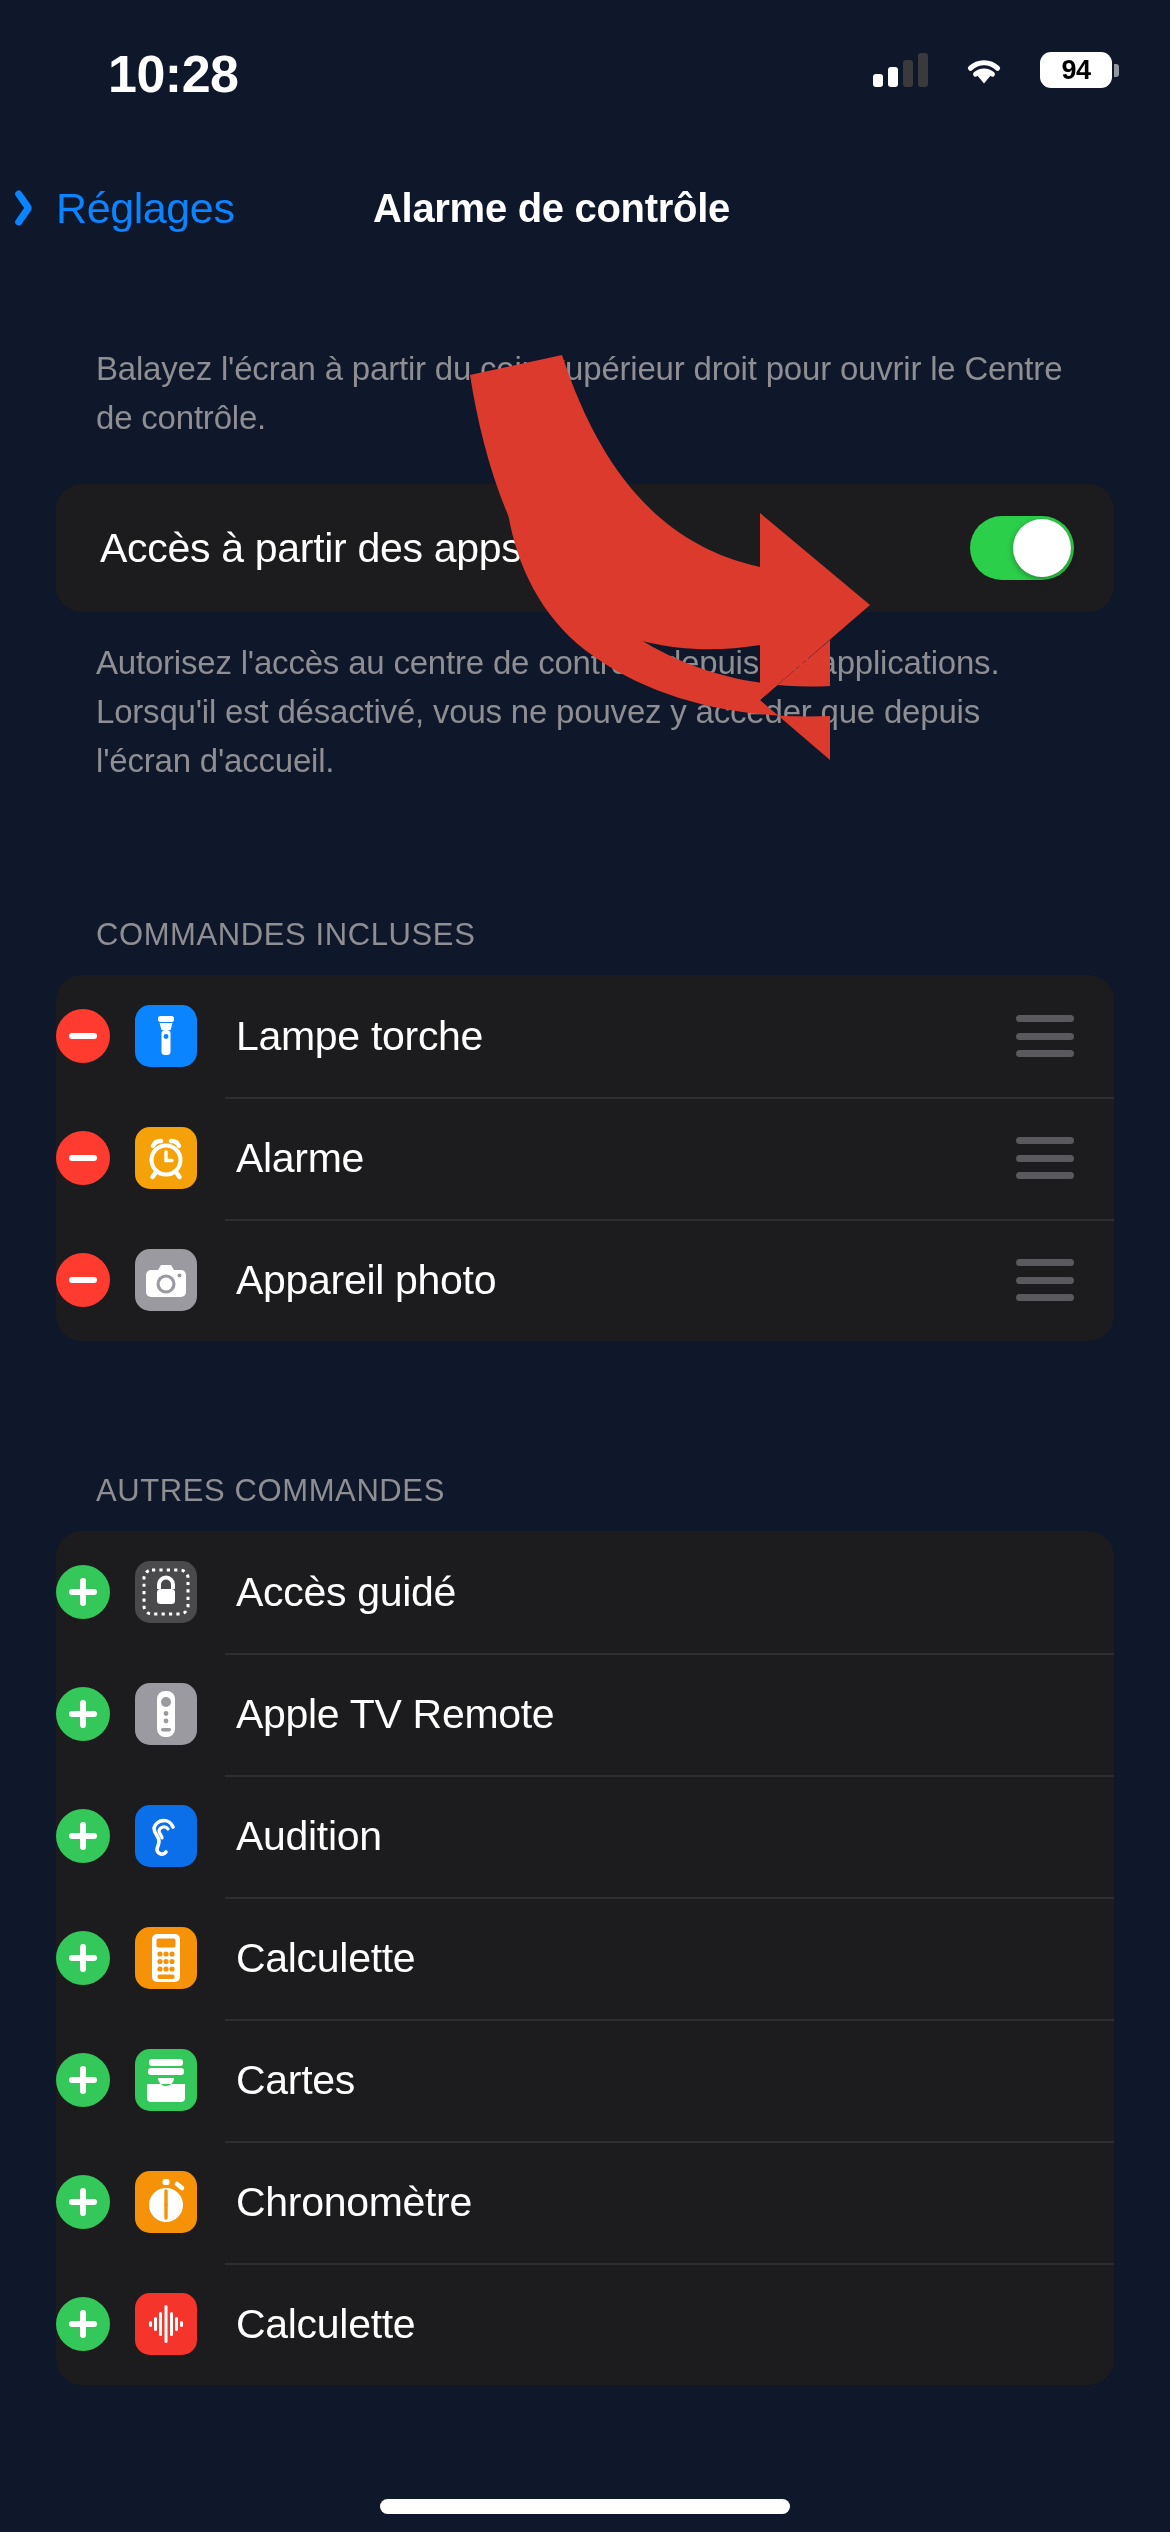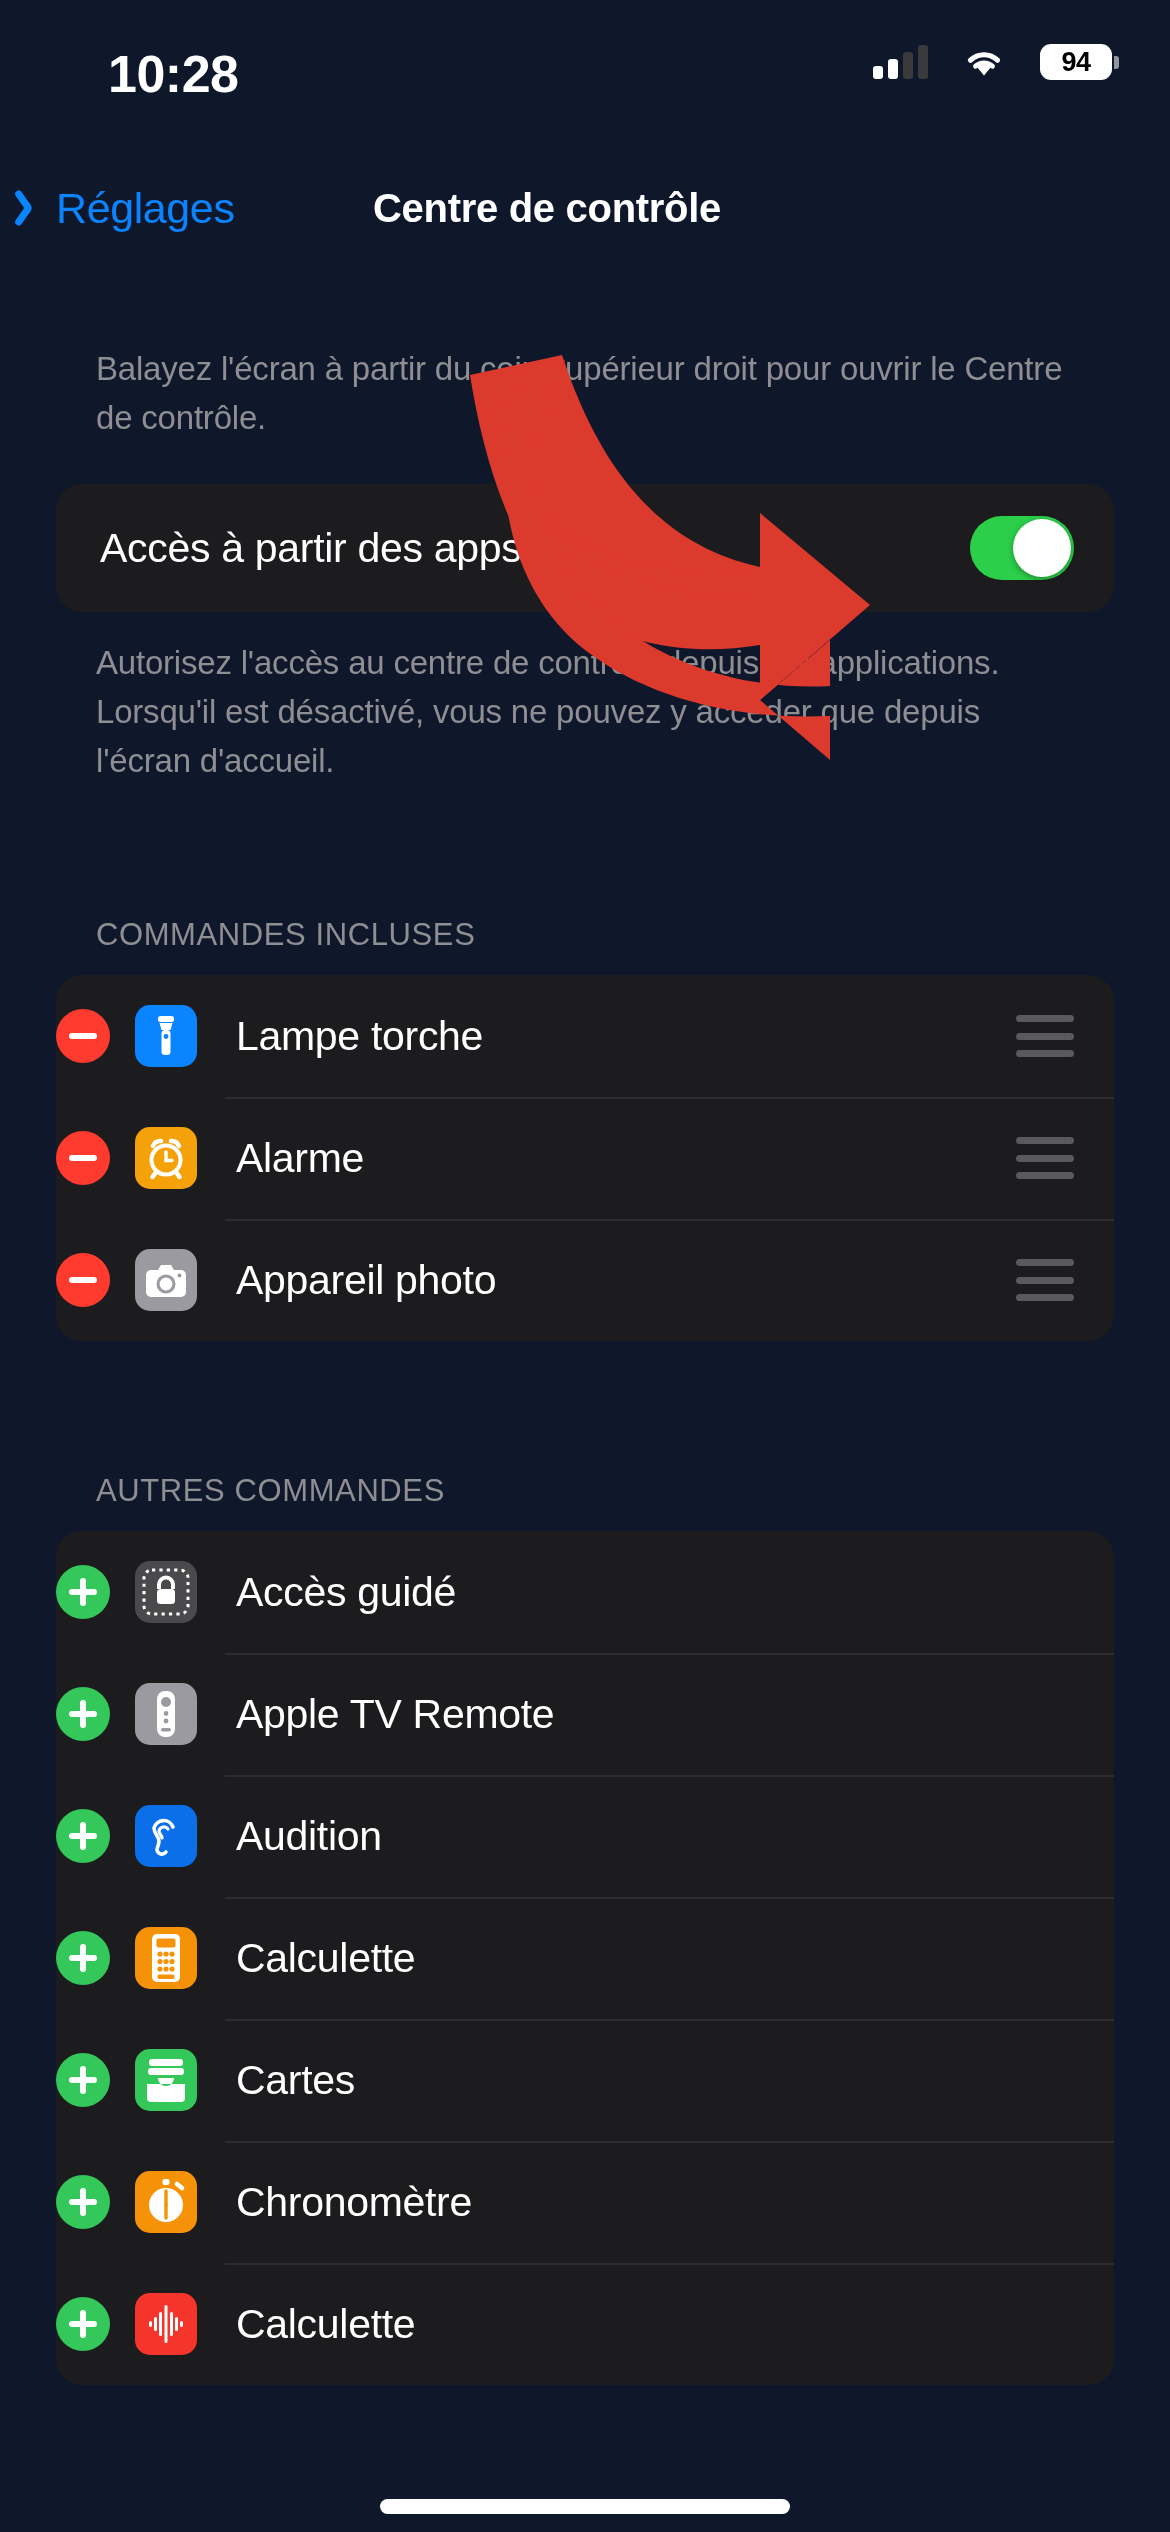--- a/index.html
+++ b/index.html
@@ -16,21 +16,21 @@
     position:absolute; top:0; left:0; width:1170px; height:140px;
     display:flex; align-items:center; justify-content:space-between;
     padding:0 62px 0 0;
   }
   .sb-time {
     position:absolute; left:108px; top:44px;
     font-size:52px; font-weight:bold; color:#fff;
     letter-spacing:-0.5px;
   }
   .sb-right {
-    position:absolute; right:58px; top:44px;
+    position:absolute; right:58px; top:52px;
     display:flex; align-items:center; gap:35px;
   }
   .signal { display:flex; align-items:flex-end; gap:5px; height:34px; }
   .signal i { display:block; width:10px; border-radius:3px; background:#fff; }
   .signal i.b1 { height:13px; }
   .signal i.b2 { height:20px; }
   .signal i.b3 { height:27px; background:#3a3a3c; }
   .signal i.b4 { height:34px; background:#3a3a3c; }
   .wifi { width:42px; height:32px; position:relative; }
   .battery {
@@ -191,21 +191,21 @@
         <span class="battery-tip"></span>
       </div>
     </div>
   </div>
 
   <div class="navbar">
     <div class="nav-back">
       <span class="chev"></span>
       <span class="nav-back-label">Réglages</span>
     </div>
-    <div class="nav-title">Centre de contrôle</div>
+    <div class="nav-title">Alarme de contrôle</div>
   </div>
 
   <div class="content">
 
     <div class="section-header-text">Balayez l'écran à partir du coin supérieur droit pour ouvrir le Centre de contrôle.</div>
 
     <div style="height:42px"></div>
 
     <div class="group">
       <div class="toggle-row">

